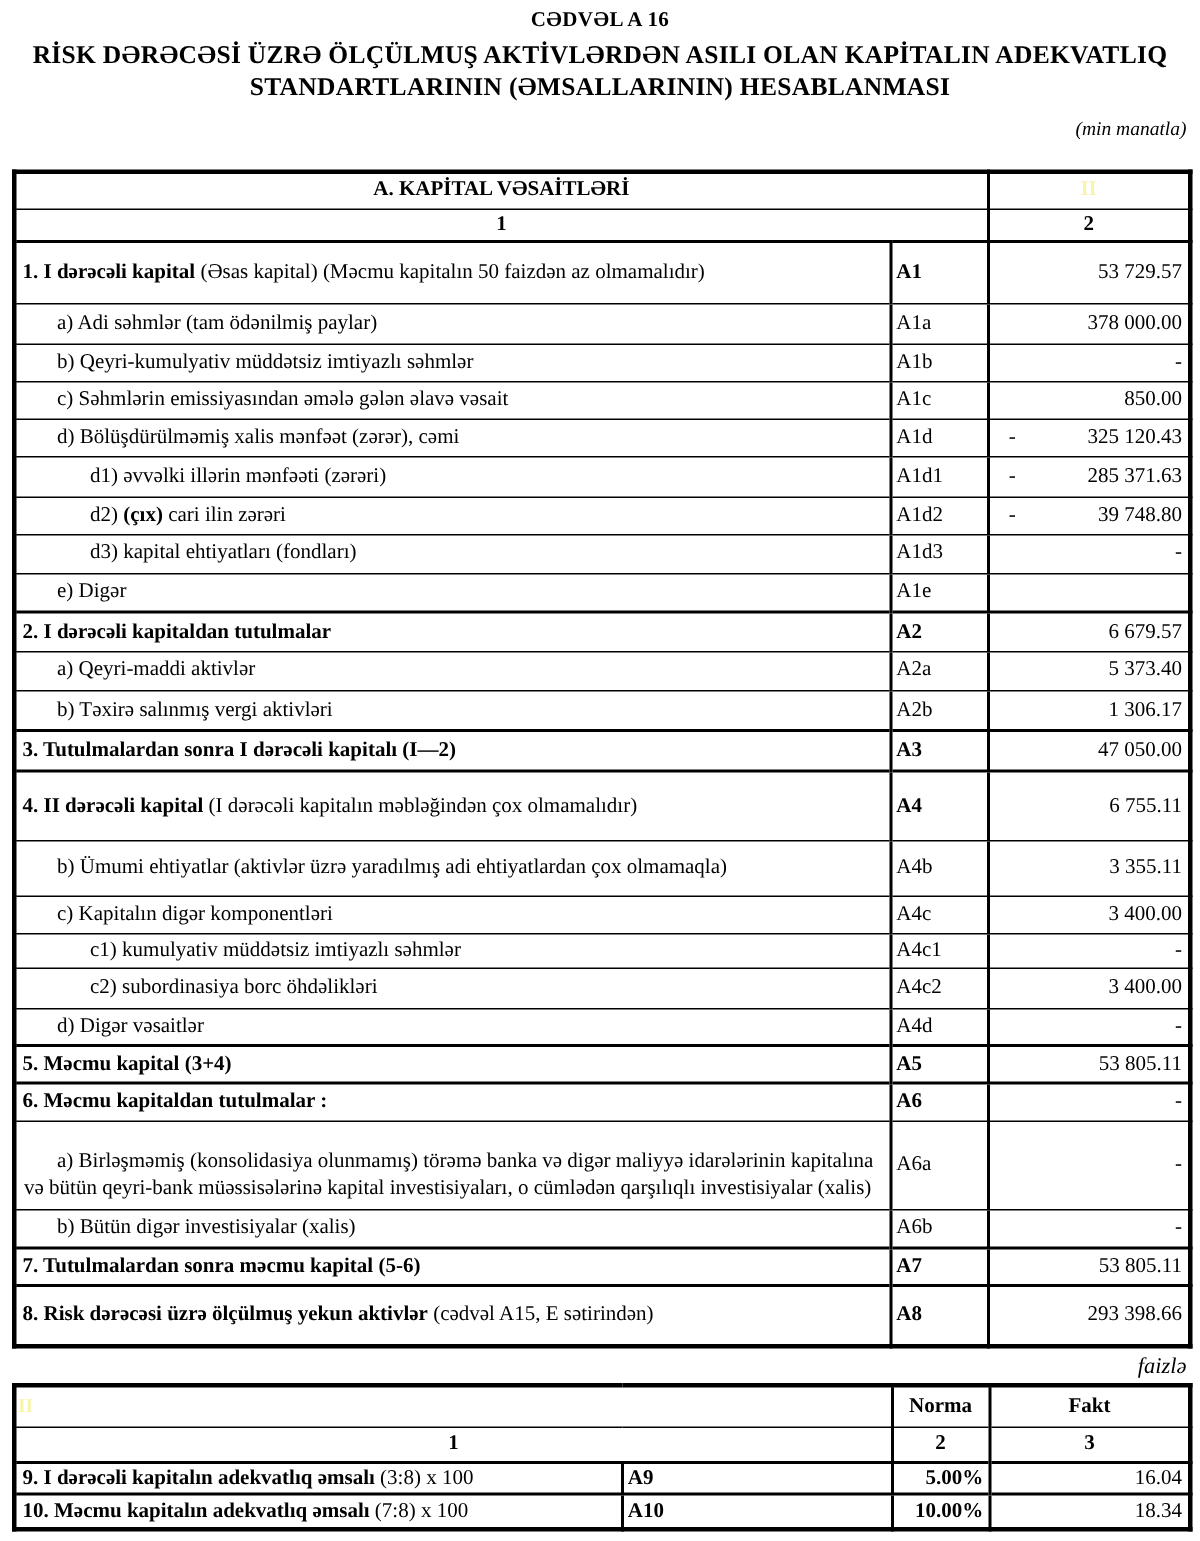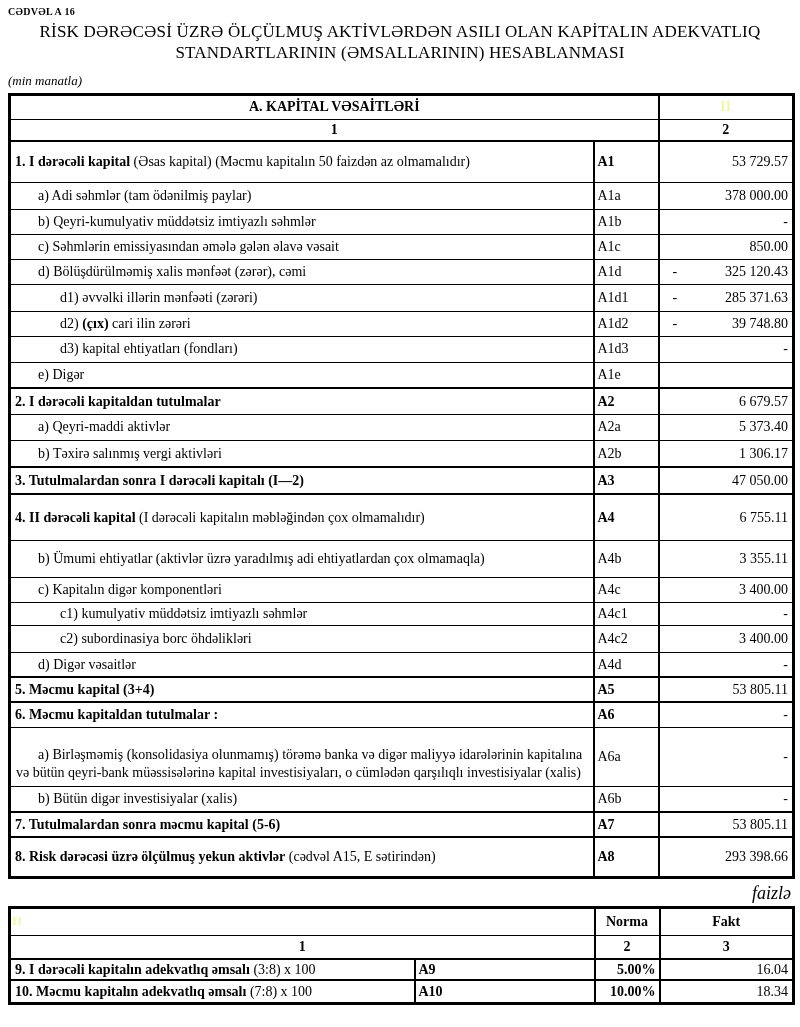--- a/index.html
+++ b/index.html
@@ -1,21 +1,21 @@
 <!DOCTYPE html>
 <html><head>
 <meta charset="utf-8">
 <style>
   html,body{margin:0;padding:0;background:#fff;}
   body{width:800px;height:1027px;font-family:"Liberation Serif",serif;color:#000;overflow:hidden;}
   .page{padding:6px 8px 0 8px;}
-  .tnum{font-weight:bold;font-size:10px;letter-spacing:.3px;}
-  .title{text-align:center;font-weight:normal;font-size:17px;line-height:1.25;margin-top:4px;letter-spacing:.2px;}
-  .note{font-style:italic;font-size:13px;margin:9px 1px 4px 0;}
-  .note2{text-align:right;font-style:italic;font-size:18px;margin:4px 1px 2px 0;}
+  .tnum{text-align:center;font-weight:bold;font-size:14px;letter-spacing:.3px;}
+  .title{text-align:center;font-weight:bold;font-size:17px;line-height:1.25;margin-top:4px;letter-spacing:.2px;}
+  .note{text-align:right;font-style:italic;font-size:13px;margin:9px 1px 19px 0;}
+  .note2{text-align:right;font-style:italic;font-size:15px;margin:4px 1px 2px 0;}
   table{border-collapse:collapse;table-layout:fixed;width:784px;border:3px solid #000;}
   td{border:solid #000;border-width:1px 2px;font-size:14px;padding:0 3px;vertical-align:middle;box-sizing:border-box;line-height:1.25;}
   tr.major>td{border-top-width:2px;}
   tr>td{height:26px;}
   tr.h41>td{height:41px;} tr.h46>td{height:46px;} tr.h40>td{height:40px;}
   tr.h37>td{height:37px;} tr.h59>td{height:59px;} tr.h27>td{height:27px;}
   tr.h25>td{height:25px;} tr.h23>td{height:23px;} tr.h22>td{height:22px;}
   tr.h28>td{height:28px;} tr.h24>td{height:24px;} tr.h21>td{height:21px;}
   .lbl{text-align:left;padding-left:4px;}
   .sub .lbl{padding-left:27px;}

